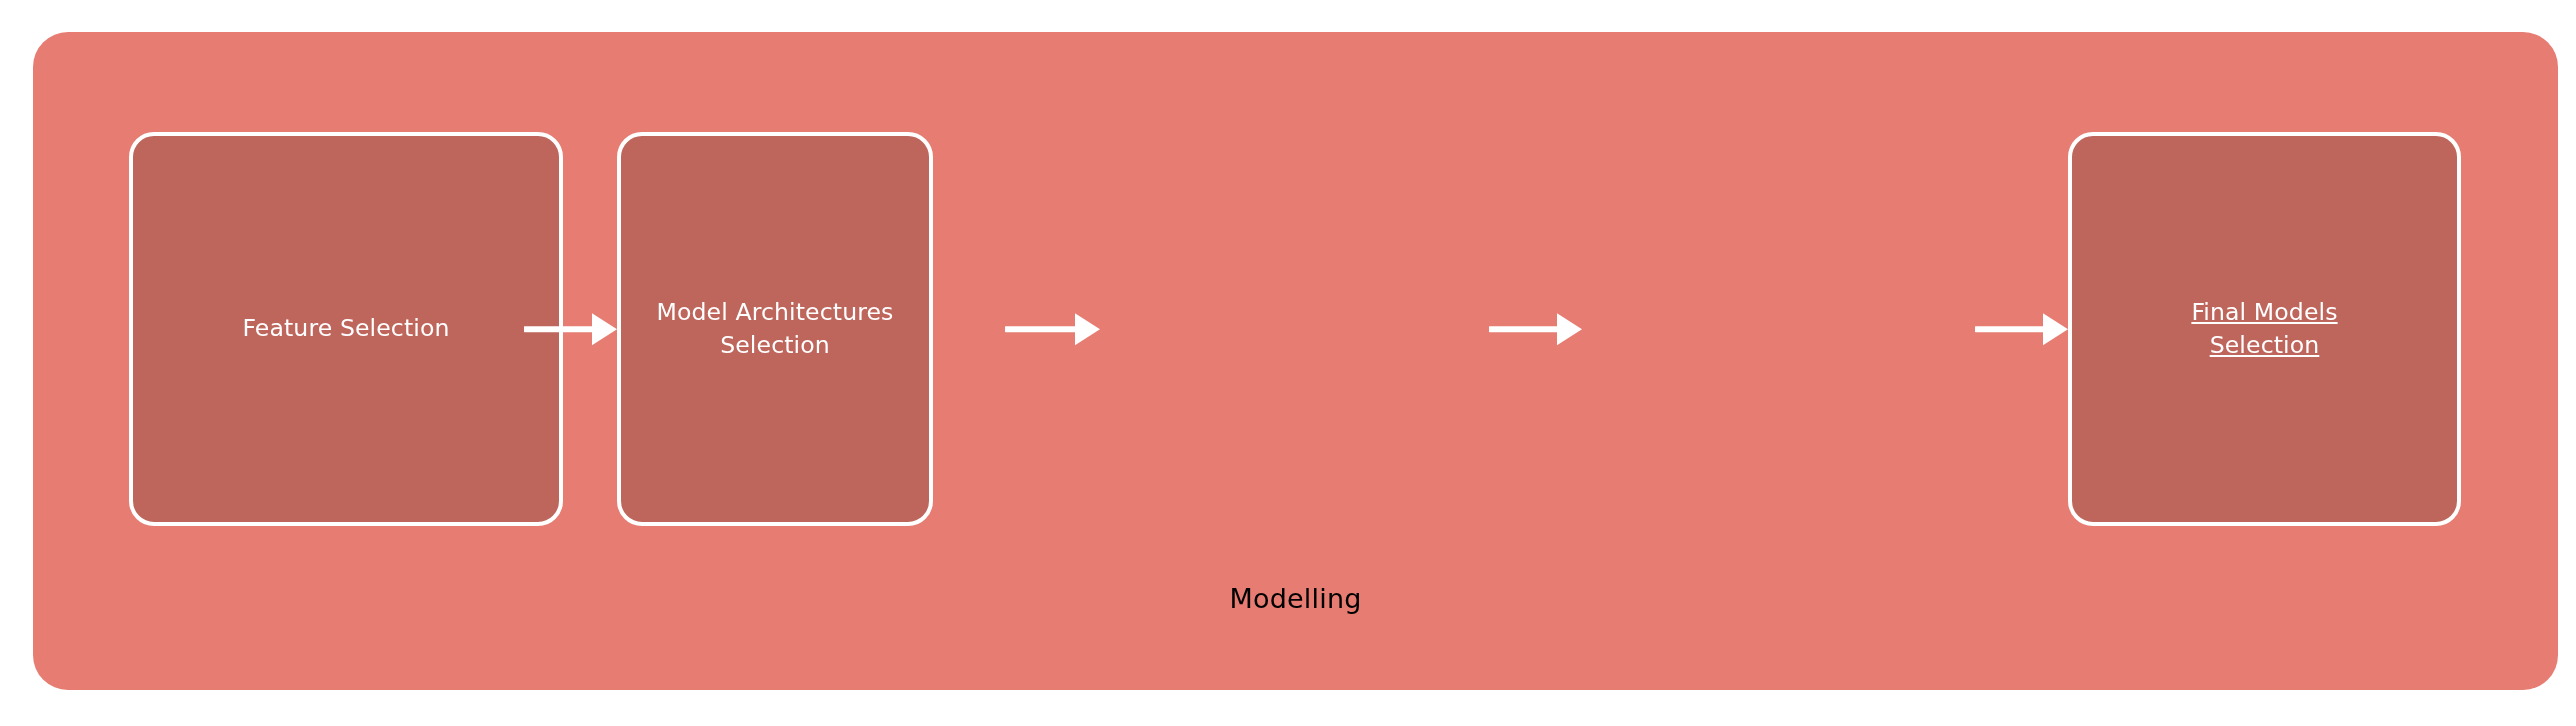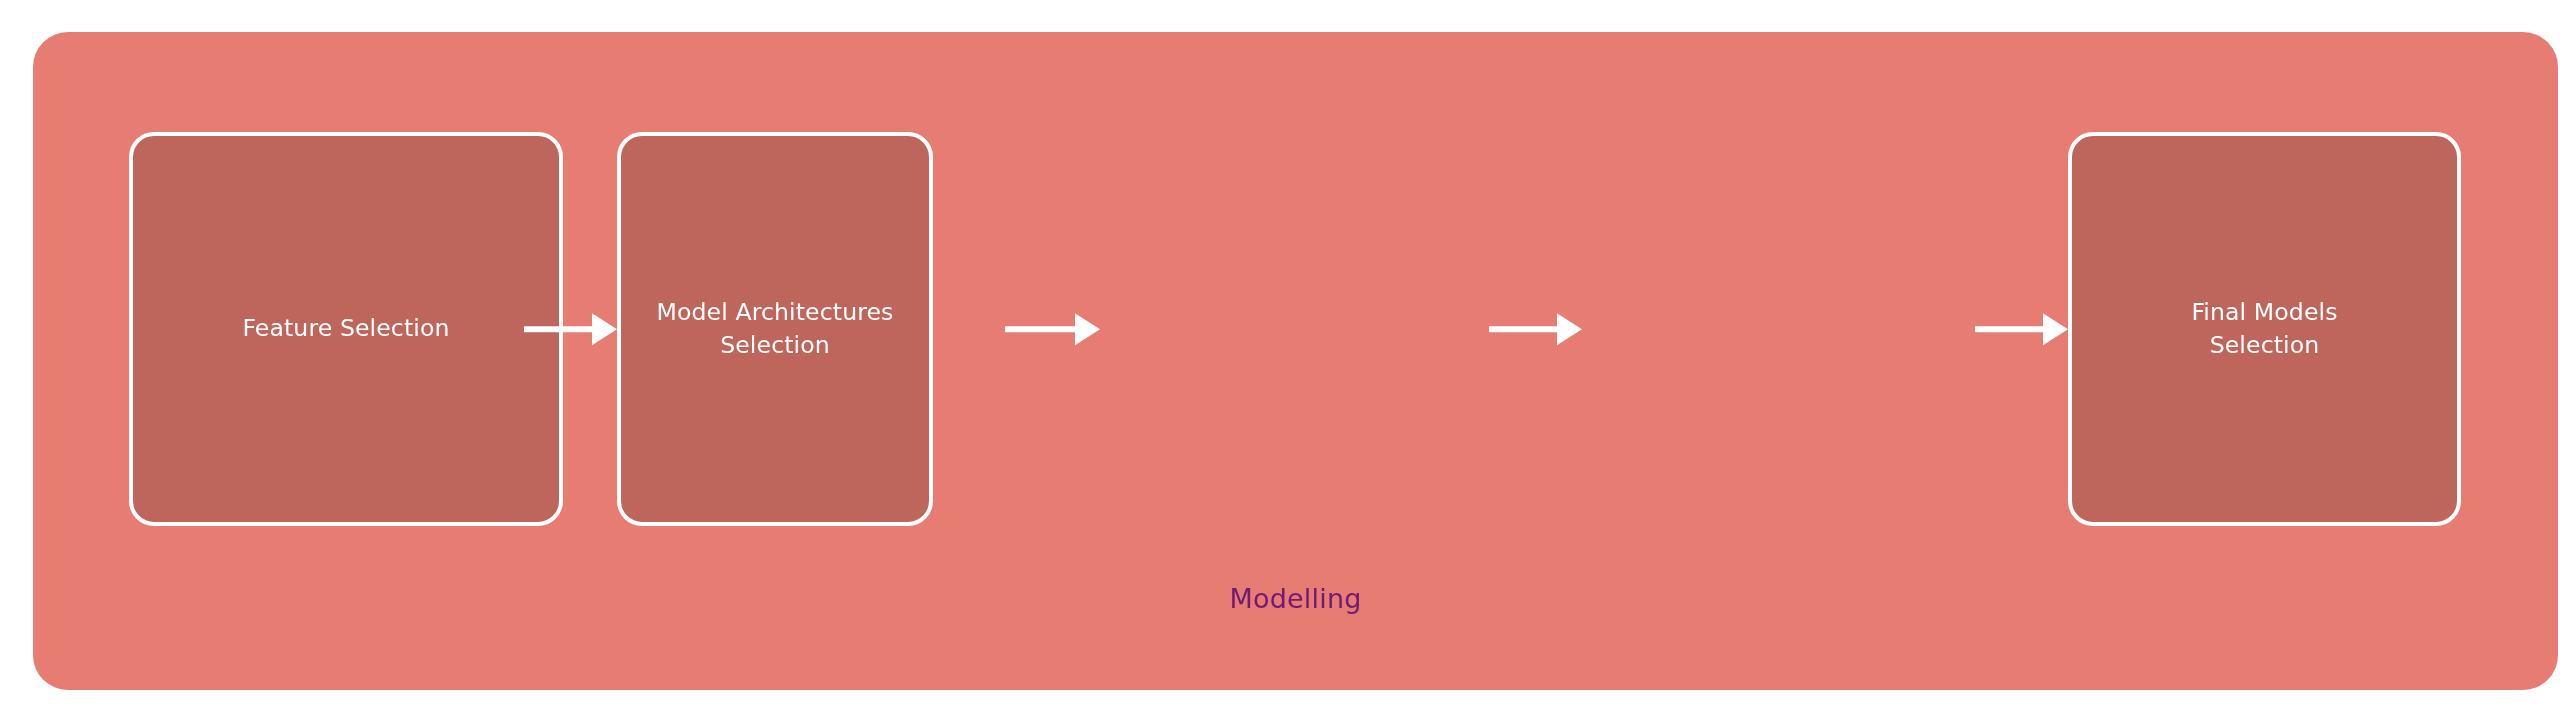--- a/index.html
+++ b/index.html
@@ -49,21 +49,21 @@
     padding:0 15px;
     font-weight:400;
   }
   .node .node-label{ display:block; white-space:pre-line; }
 
   
   .n1{ left:0px;    width:434px; }
   .n2{ left:488px;  width:316px; }
   .n3{ left:972px; width:389px; }
   .n4{ left:1454px; width:392px; }
-  .n5{ left:1939px; width:393px; }
+  .n5{ left:1939px; width:393px;text-decoration:underline; }
 
   
   .arrow{
     position:absolute;
     top:197px;            
     height:5.6px;
     transform:translateY(-50%);
   }
   .arrow .shaft{
     position:absolute;
@@ -86,21 +86,21 @@
   .a3{ left:1360px; width:93px; }
   .a4{ left:1846px; width:93px; }
   .arrow .shaft{ width:calc(100% - 18.7px); }
 
   
   .group-caption{
     position:absolute;
     left:0; right:0;
     top:551px;            
     text-align:center;
-    color:#701a75;
+    color:#000000;
     font-size:27px;
     letter-spacing:0.2px;
   }
 </style>
 </head>
 <body>
 
 <div id="stage">
 
   <div class="group-container">

